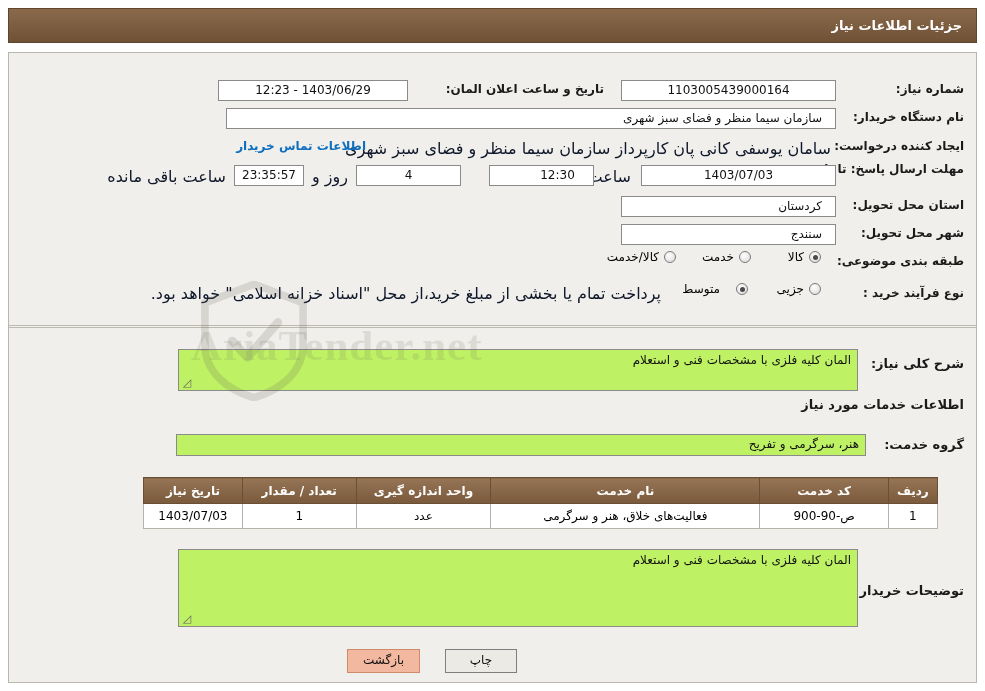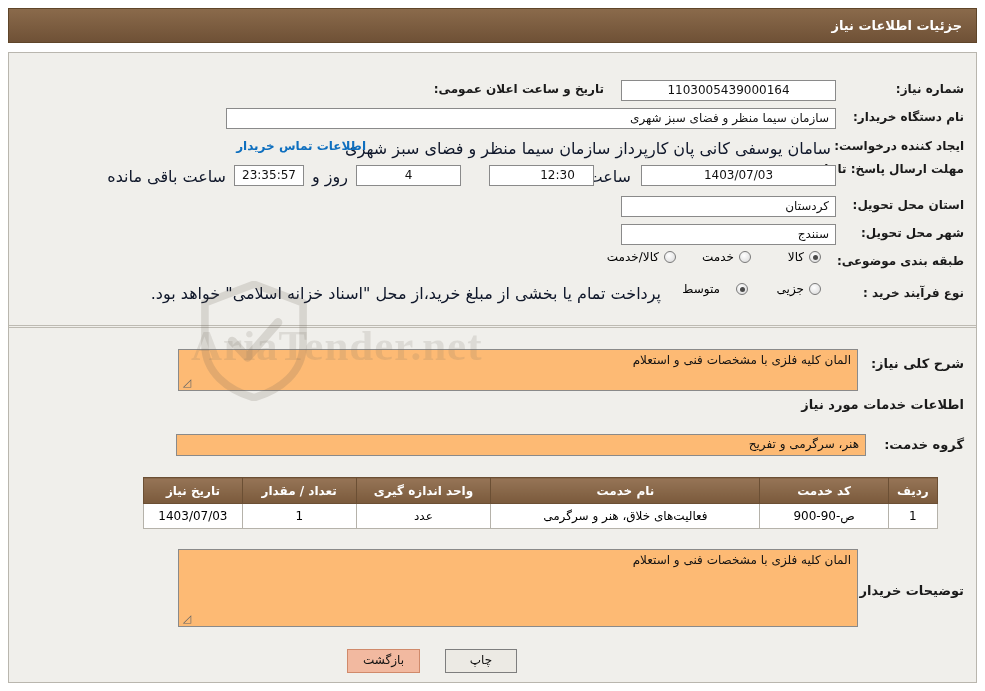--- a/index.html
+++ b/index.html
@@ -105,21 +105,21 @@
     border: 1px solid #8a8a8a;
     box-sizing: border-box;
     height: 21px;
     line-height: 19px;
     font-size: 12px;
     text-align: center;
     color: #111;
     overflow: hidden;
     white-space: nowrap;
   }
-  .fld.right { text-align: right; padding-right: 6px; }
+  .fld.right { text-align: right; padding-right: 13px; }
   .fld.ltr { direction: ltr; }
 
   .linktext {
     position: absolute;
     color: #0e6fbf;
     font-size: 12px;
     font-weight: bold;
     white-space: nowrap;
     cursor: pointer;
   }
@@ -169,21 +169,21 @@
   
   .section-title {
     position: absolute;
     font-size: 13px;
     font-weight: bold;
     color: #1a1a1a;
     white-space: nowrap;
   }
   .textarea {
     position: absolute;
-    background: #fdba74;
+    background: #bef264;
     border: 1px solid #8a8a8a;
     box-sizing: border-box;
     font-size: 12px;
     padding: 3px 6px 0 0;
     text-align: right;
     color: #111;
     overflow: hidden;
   }
   .resize-handle {
     position: absolute;
@@ -265,21 +265,22 @@
         <path d="M30 55 L44 70 L72 38" fill="none" stroke="#6b6257" stroke-width="8" stroke-linecap="round" stroke-linejoin="round"></path>
       </svg>
       <div class="wm-text">AriaTender.net</div>
     </div>
 
     <div class="top-section">
 
       <div class="lbl" style="top:29px; right:12px; width:120px;">شماره نیاز:</div>
       <div class="fld" style="top:27px; right:140px; width:215px;">1103005439000164</div>
 
-      <div class="lbl" style="top:29px; right:372px; width:185px; text-align:right;">تاریخ و ساعت اعلان عمومی:</div>
+      <div class="lbl" style="top:29px; right:372px; width:185px; text-align:right;">تاریخ و ساعت اعلان المان:</div>
+      <div class="fld" style="top:27px; right:568px; width:190px;">1403/06/29 - 12:23</div>
 
       <div class="lbl" style="top:57px; right:12px; width:130px;">نام دستگاه خریدار:</div>
       <div class="fld right" style="top:55px; right:140px; width:610px;">سازمان سیما  منظر و فضای سبز شهری</div>
 
       <div class="lbl" style="top:86px; right:12px; width:130px;">ایجاد کننده درخواست:</div>
       <div class="plain" style="top:86px; right:145px;">سامان یوسفی کانی پان کارپرداز سازمان سیما  منظر و فضای سبز شهری</div>
       <div class="linktext" style="top:86px; right:610px;">اطلاعات تماس خریدار</div>
 
       <div class="lbl" style="top:108px; right:12px; width:120px; line-height:16px;">مهلت ارسال پاسخ: تا تاریخ:</div>
       <div class="fld" style="top:112px; right:140px; width:195px;">1403/07/03</div>

